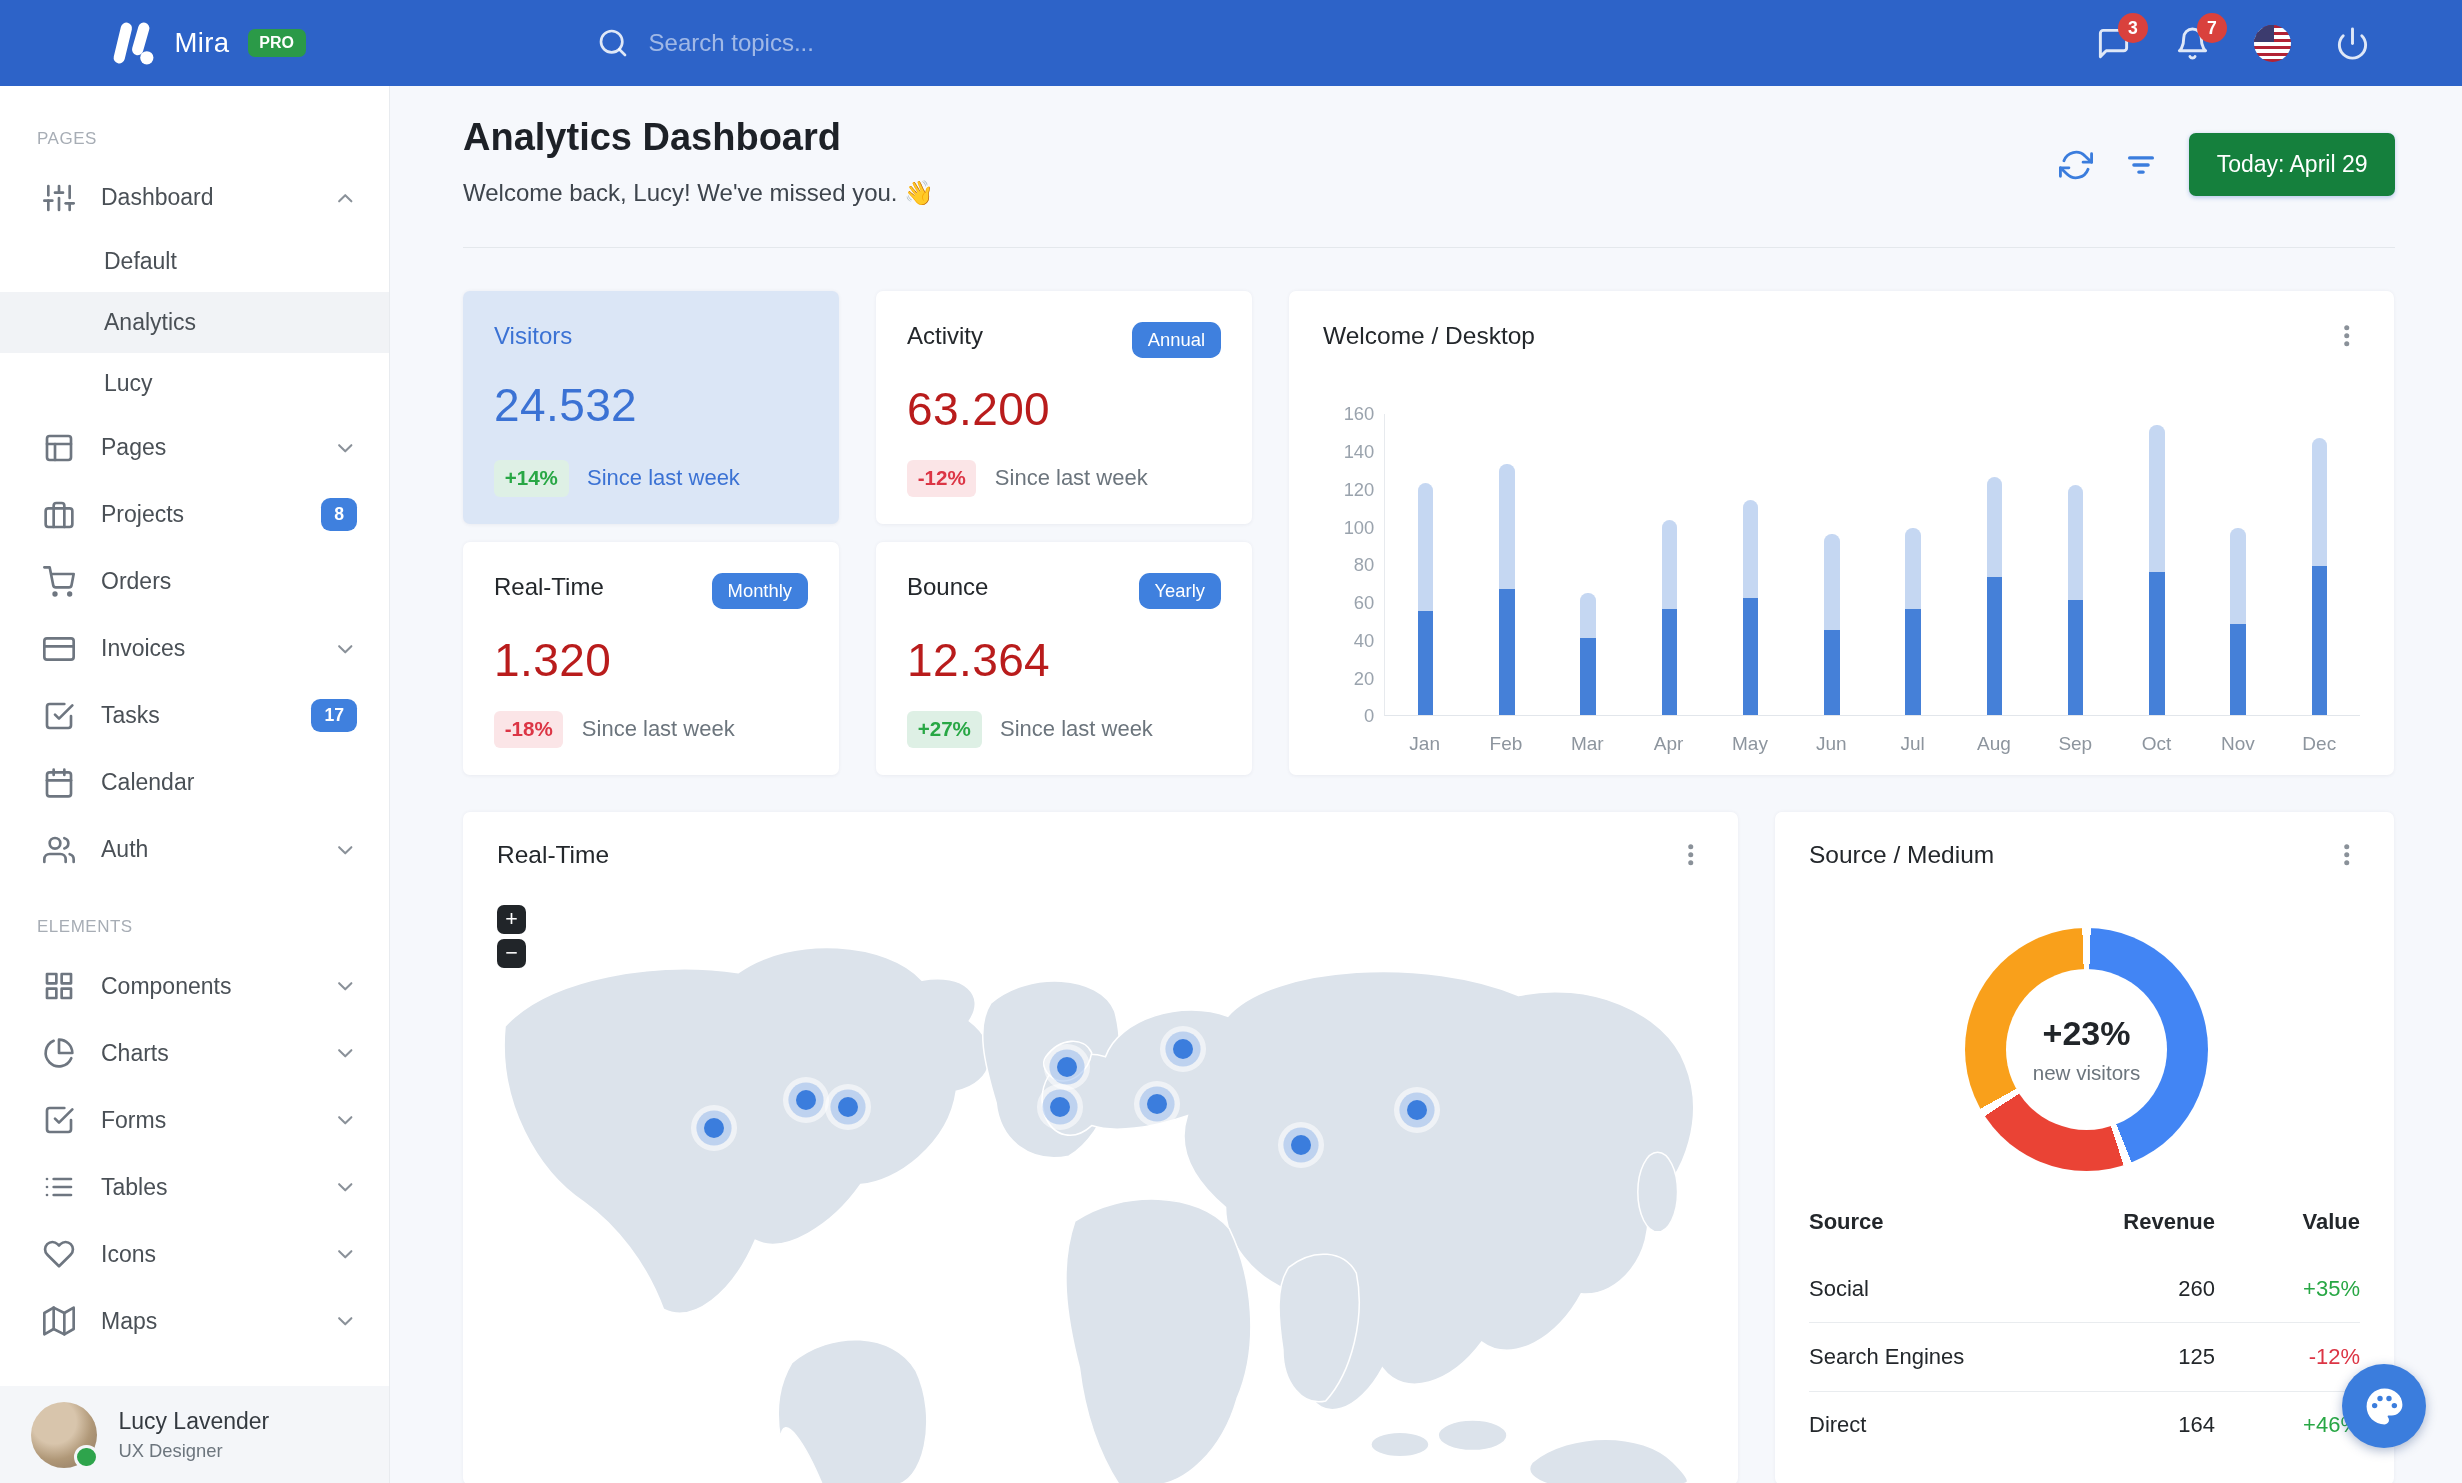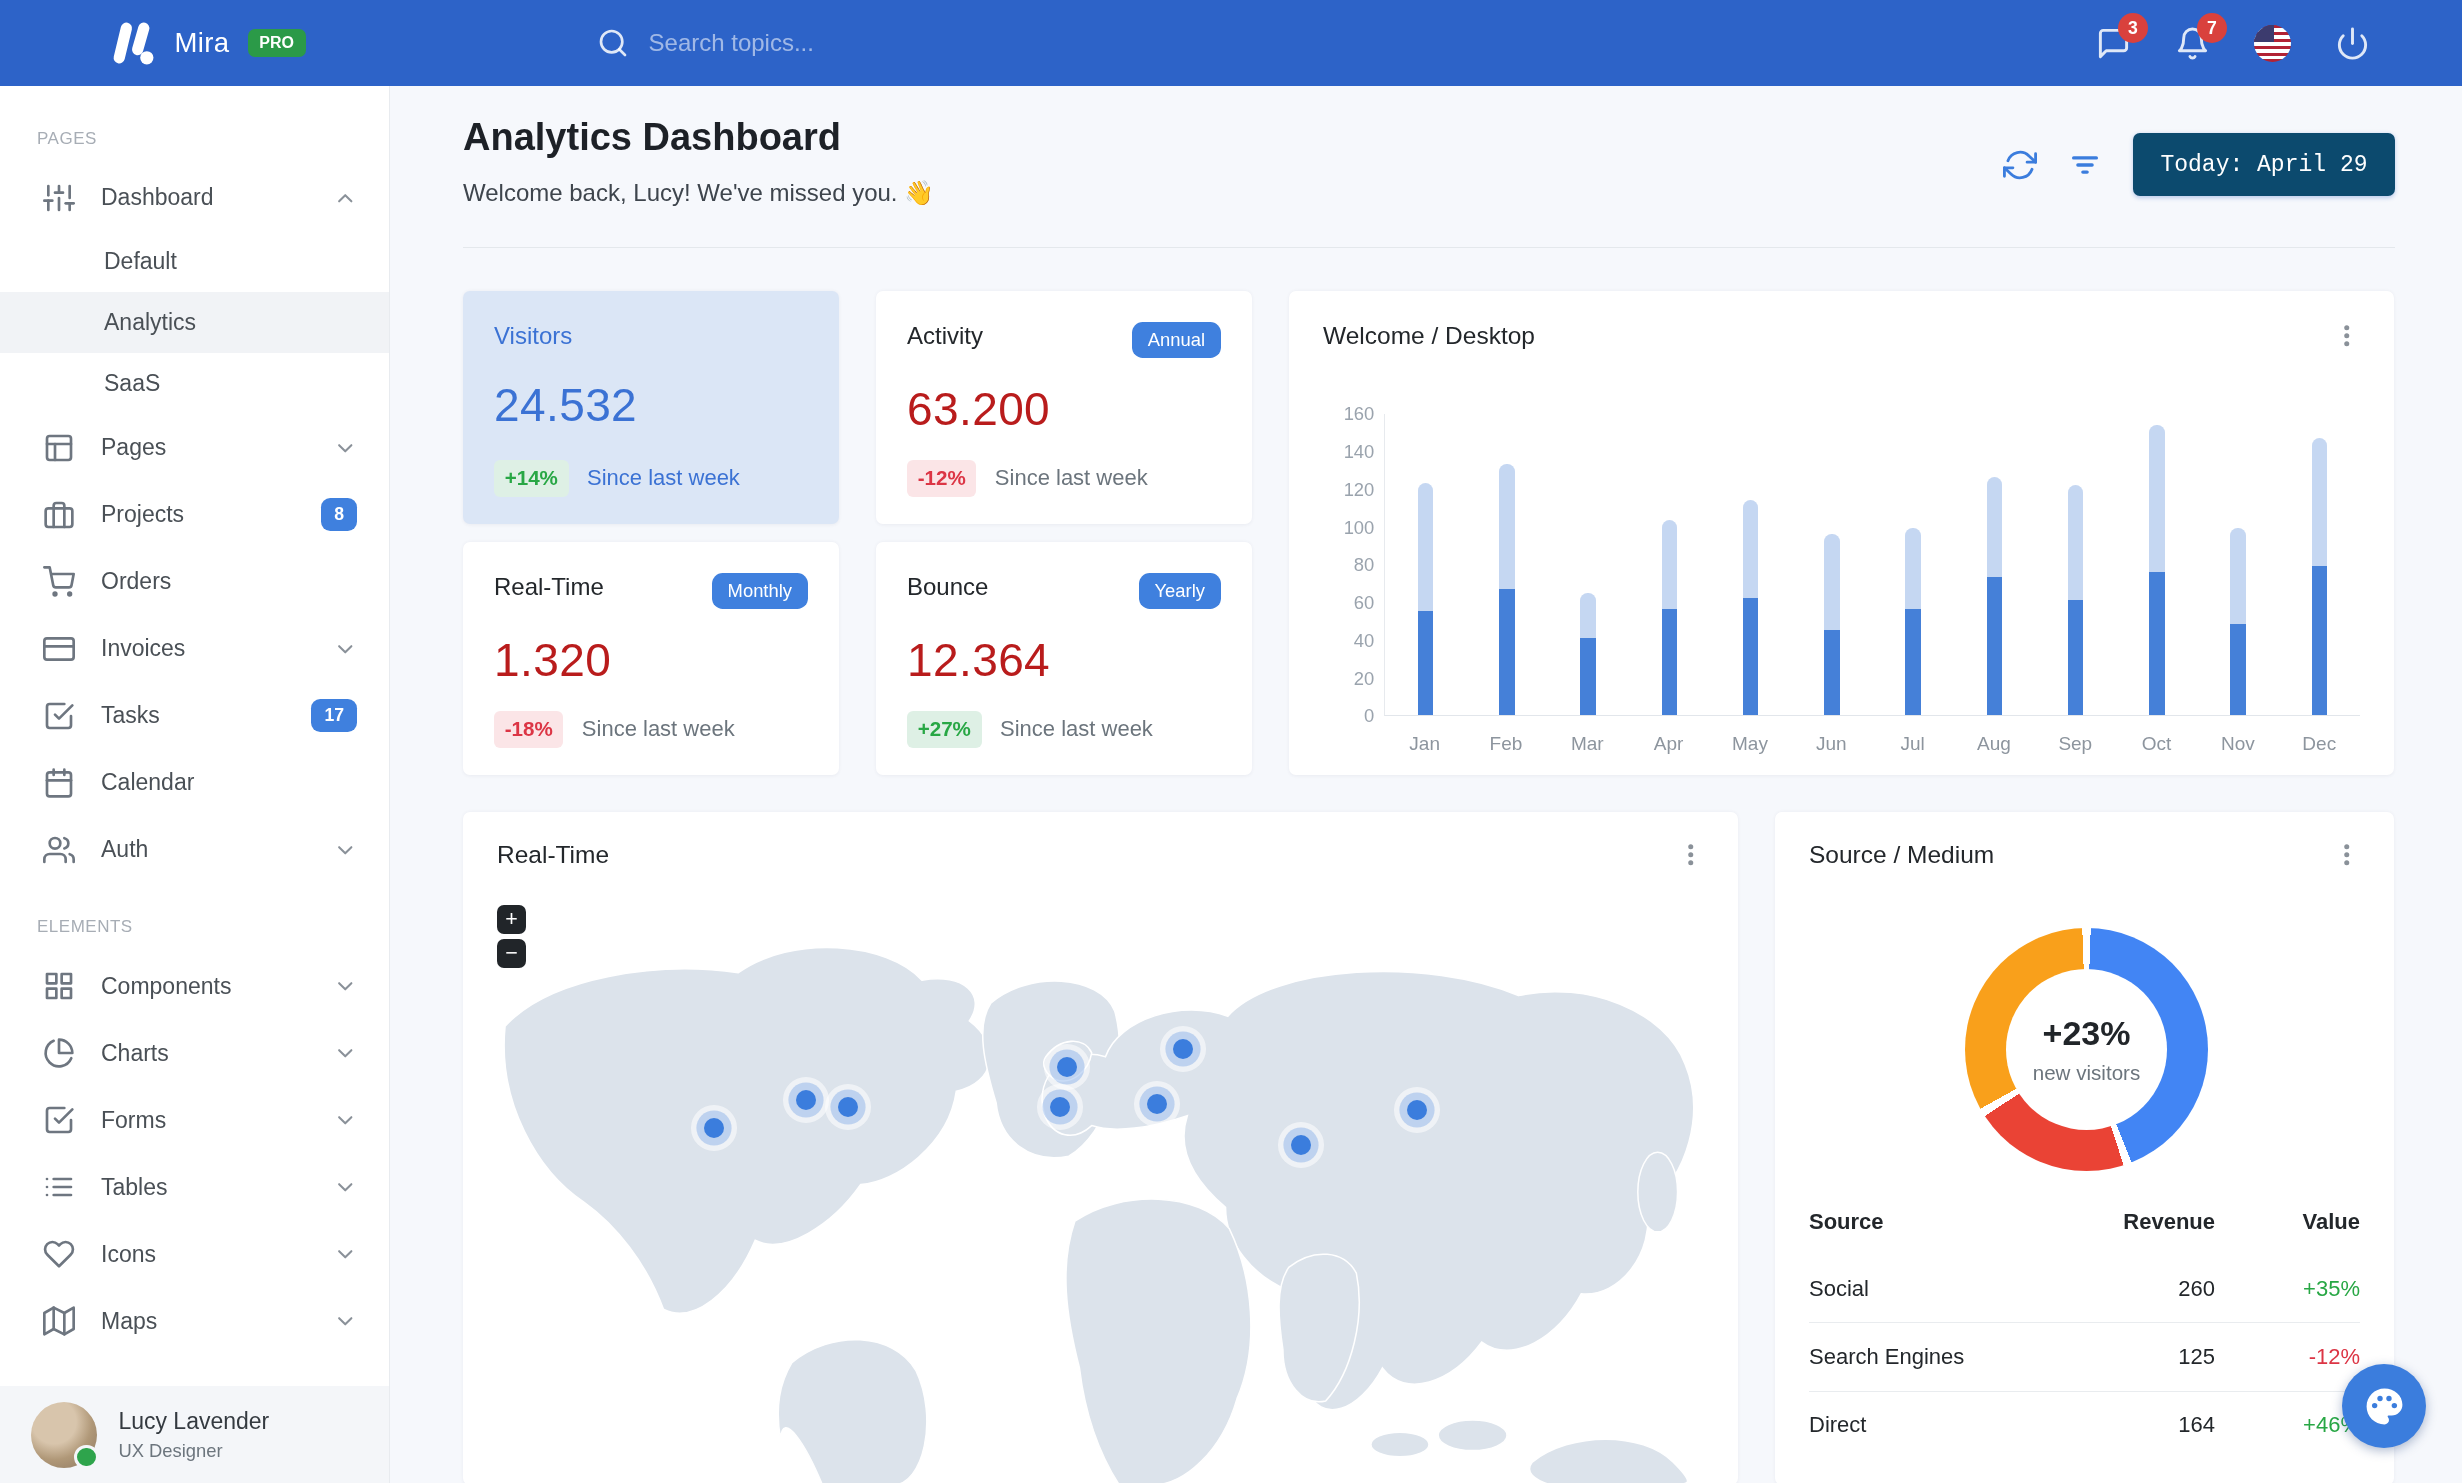--- a/index.html
+++ b/index.html
@@ -54,22 +54,22 @@
 
   
   .content { position:absolute; left:390px; top:86px; right:0; bottom:0;
     padding:30px 67px 0 73px; }
   .page-head { display:flex; justify-content:space-between; }
   .page-title { font-size:38px; font-weight:700; color:#1D2127; }
   .page-sub { font-size:24px; color:#3E454D; margin-top:20px; }
   .head-controls { display:flex; align-items:center; gap:31px; margin-top:6.1px; }
   .ctrl-ic { width:34px; height:34px; cursor:pointer; }
   .ctrl-ic svg { width:34px; height:34px; stroke:#3B7DDD; }
-  .date-btn { background:#0c4a6e; color:#fff; font-size:23px; border:none; cursor:pointer;
-    padding:18.4px 27.5px; border-radius:6.9px; font-family:Liberation Mono, monospace; box-shadow:0 1.5px 4.6px rgba(45,99,200,.3); }
+  .date-btn { background:#15803d; color:#fff; font-size:23px; border:none; cursor:pointer;
+    padding:18.4px 27.5px; border-radius:6.9px; font-family:Liberation Sans, sans-serif; box-shadow:0 1.5px 4.6px rgba(45,99,200,.3); }
   .divider { border-bottom:0.8px solid #E4E8EC; margin-top:40px; }
 
   .grid1 { margin-top:43px; display:grid; grid-template-columns:376px 376px 1105px;
     grid-template-rows:233px 233px; gap:18px 37px; }
   .card { background:#fff; border-radius:6.9px; box-shadow:0 0.8px 3.8px rgba(30,40,70,.06); }
   .stat { padding:31px 31px 27.5px; display:flex; flex-direction:column; justify-content:space-between; }
   .stat.blue { background:#DBE6F6; }
   .stat-top { display:flex; align-items:flex-start; justify-content:space-between; }
   .stat-title { font-size:24px; font-weight:500; color:#23272B; }
   .stat.blue .stat-title, .stat.blue .stat-value, .stat.blue .stat-caption { color:#3B72D4; }
@@ -195,21 +195,21 @@
           <polyline points="18 15 12 9 6 15"></polyline>
         </svg></span>
   </div>
   <div class="sub-item">
     <span>Default</span>
     </div>
   <div class="sub-item active">
     <span>Analytics</span>
     </div>
   <div class="sub-item">
-    <span>SaaS</span>
+    <span>Lucy</span>
     </div>
 
   <div class="nav-item">
     <span class="ic">
       <svg viewBox="0 0 24 24" fill="none" stroke-width="2" stroke-linecap="round" stroke-linejoin="round">
         <rect x="3" y="3" width="18" height="18" rx="2"></rect>
           <line x1="3" y1="9" x2="21" y2="9"></line>
           <line x1="9" y1="21" x2="9" y2="9"></line>
       </svg></span>
     <span>Pages</span>

